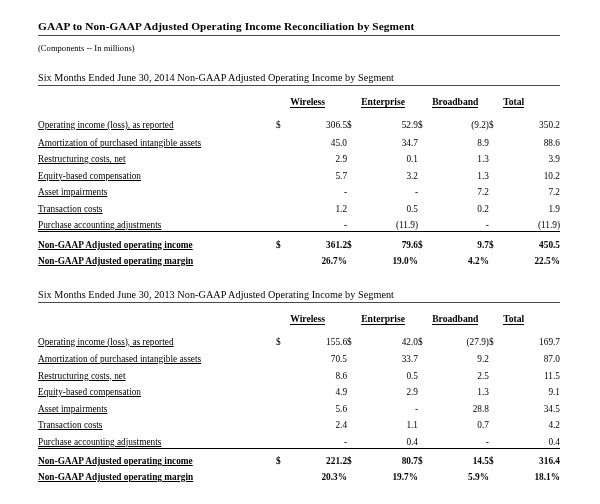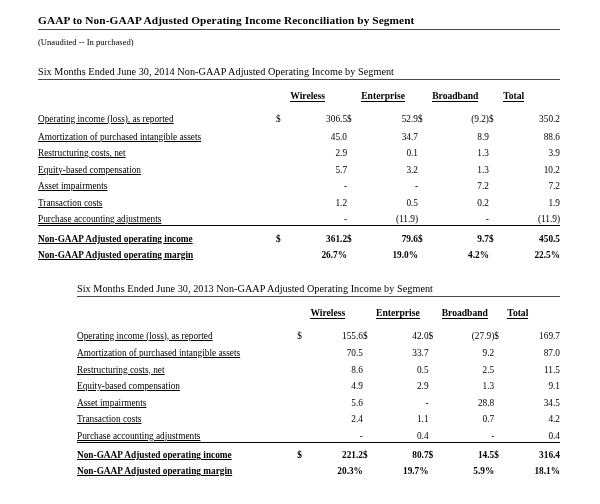--- a/index.html
+++ b/index.html
@@ -23,40 +23,40 @@
   }
   .inner {
     margin: 0 40px 0 38px;
   }
 
   
   .doc-title {
     font-size: 11.3px;
     font-weight: bold;
     letter-spacing: 0.1px;
-    padding-top: 14px;
+    padding-top: 20px;
     padding-bottom: 3px;
     border-bottom: 1.4px solid #4a4a4a;
     white-space: nowrap;
   }
   .subtitle {
     font-size: 8.6px;
     padding-top: 7px;
     padding-bottom: 2px;
   }
   .section-title {
     font-size: 10.2px;
     font-weight: normal;
     letter-spacing: 0.05px;
     padding-bottom: 2px;
     border-bottom: 1.4px solid #4a4a4a;
     white-space: nowrap;
   }
   .sec1-wrap { margin-top: 17px; }
-  .sec2-wrap { margin-top: 22px; margin-left: 39px; }
+  .sec2-wrap { margin-top: 22px; }
 
   
   table.fin {
     width: 100%;
     border-collapse: collapse;
     font-size: 9.3px;
     table-layout: fixed;
   }
   table.fin col.c-label { width: 218px; }
   table.fin col.c-cur   { width: 13px; }
@@ -124,21 +124,21 @@
   }
 </style>
 </head>
 <body>
 
 <div class="page">
   <div class="inner">
 
     <div class="doc-title">GAAP to Non-GAAP Adjusted Operating Income Reconciliation by Segment</div>
 
-    <div class="subtitle">(Unaudited -- In purchased)</div>
+    <div class="subtitle">(Components -- In millions)</div>
 
     <div class="sec1-wrap">
       <div class="section-title">Six Months Ended June 30, 2014 Non-GAAP Adjusted Operating Income by Segment</div>
 
       <table class="fin">
         <colgroup>
           <col class="c-label">
             <col class="c-cur">
             <col class="c-num">
           <col class="c-cur">

